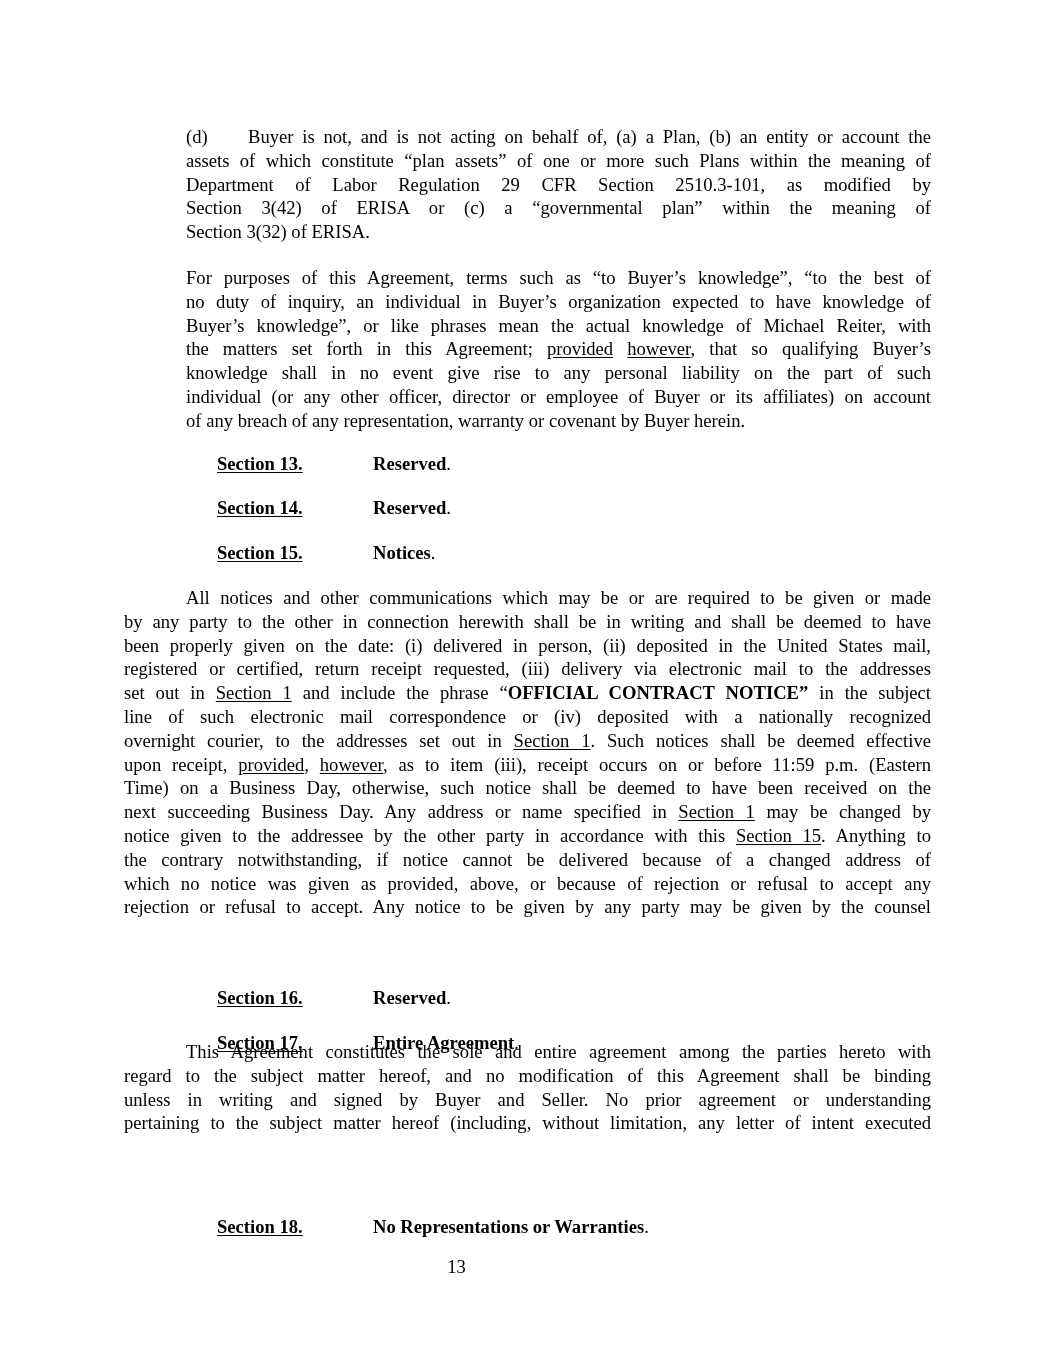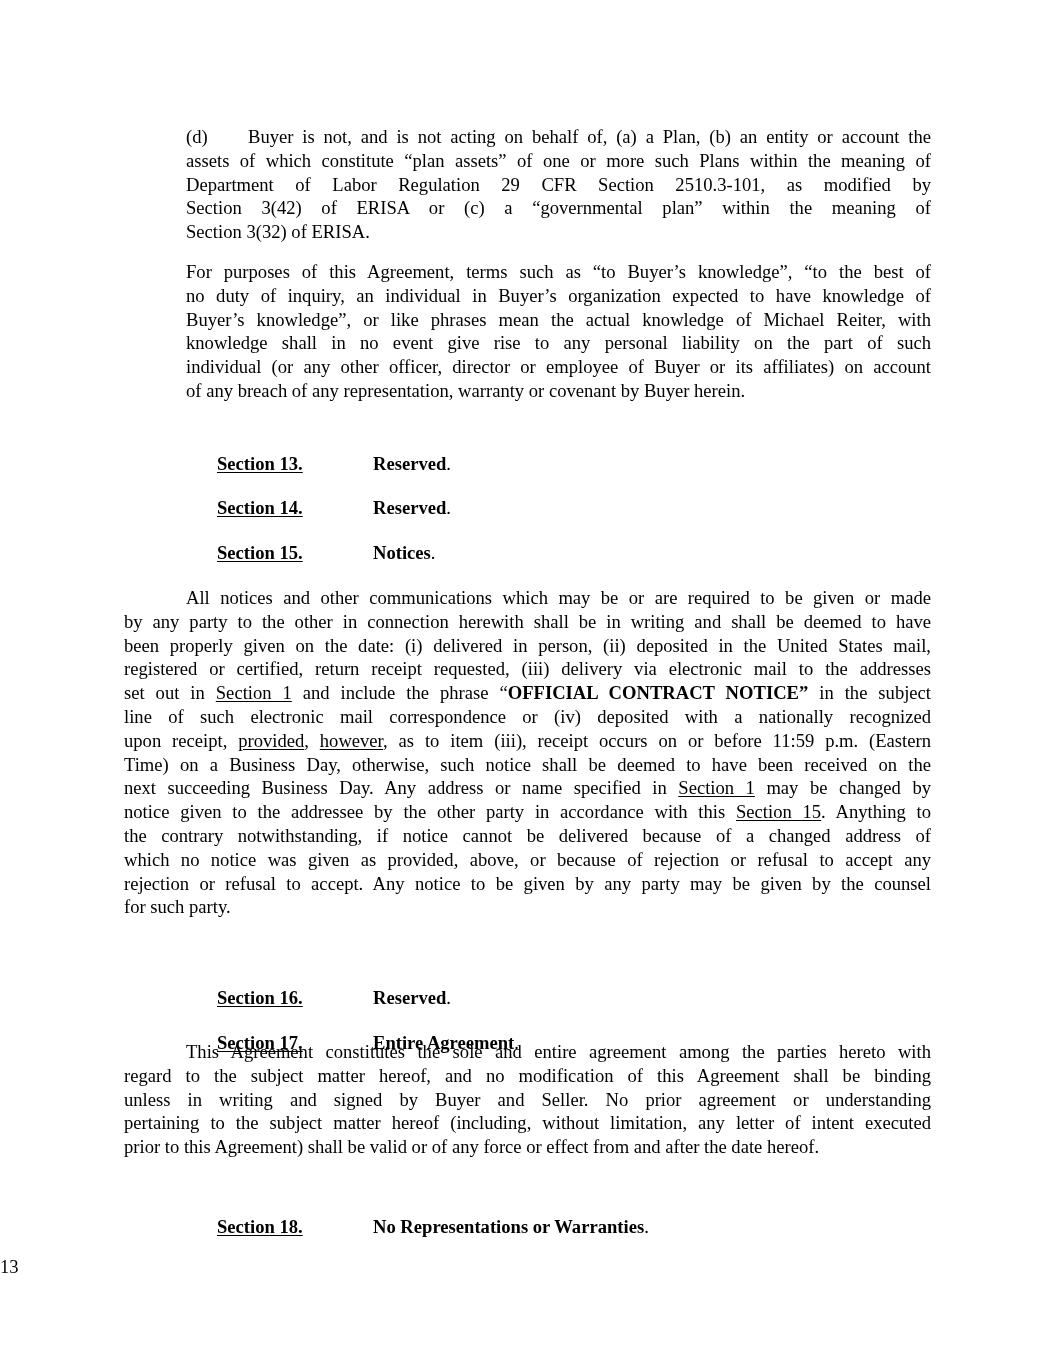--- a/index.html
+++ b/index.html
@@ -7,40 +7,41 @@
          font-family: "Liberation Serif", serif; font-size: 18.6px; color: #000; }
   .blk { position: absolute; text-align: justify; line-height: 23.8px; }
   .line { display: block; text-align: justify; text-align-last: justify; white-space: nowrap; }
   .line.last { text-align-last: left; }
   .u { text-decoration: underline; text-underline-offset: 2px; }
   .b { font-weight: bold; }
   .sec { position: absolute; left: 217px; font-weight: bold; height: 24px; line-height: 24px; }
   .sec .num { position: absolute; left: 0; text-decoration: underline; text-underline-offset: 2px; white-space: nowrap; text-align: center; }
   .sec .title { position: absolute; left: 156px; text-underline-offset: 2px; white-space: nowrap; }
   .sec .dot { font-weight: normal; text-decoration: none; }
-  .pagenum { position: absolute; left: 0; width: 913px; top: 1256px; }
+  .pagenum { position: absolute; left: 0; width: 913px; top: 1256px; text-align: center; }
 </style>
 </head>
 <body>
 
 <div class="blk" style="left:186px; top:125px; width:745px;">
   <span class="line" style="text-align-last:left; display:flex;">
     <span style="width:62px; display:inline-block;">(d)</span>
     <span style="flex:1; text-align:justify; text-align-last:justify;">Buyer is not, and is not acting on behalf of, (a) a Plan, (b) an entity or account the</span>
   </span>
   <span class="line">assets of which constitute “plan assets” of one or more such Plans within the meaning of</span>
   <span class="line">Department of Labor Regulation 29 CFR Section 2510.3-101, as modified by</span>
   <span class="line">Section 3(42) of ERISA or (c) a “governmental plan” within the meaning of</span>
   <span class="line last">Section 3(32) of ERISA.</span>
 </div>
 
-<div class="blk" style="left:186px; top:260px; width:745px;">
+<div class="blk" style="left:186px; top:266px; width:745px;">
   <span class="line">For purposes of this Agreement, terms such as “to Buyer’s knowledge”, “to the best of</span>
   <span class="line">no duty of inquiry, an individual in Buyer’s organization expected to have knowledge of</span>
   <span class="line">Buyer’s knowledge”, or like phrases mean the actual knowledge of Michael Reiter, with</span>
+  <span class="line"><span>the matters set forth in this Agreement; </span><span class="u">provided</span><span> </span><span class="u">however</span><span>, that so qualifying Buyer’s</span></span>
   <span class="line">knowledge shall in no event give rise to any personal liability on the part of such</span>
   <span class="line">individual (or any other officer, director or employee of Buyer or its affiliates) on account</span>
   <span class="line last">of any breach of any representation, warranty or covenant by Buyer herein.</span>
 </div>
 
 <div class="sec" style="top:452px;">
   <span class="num">Section 13.</span>
   <span class="title"><span>Reserved</span><span class="dot">.</span></span>
 </div>
 
@@ -54,46 +55,45 @@
   <span class="title"><span>Notices</span><span class="dot">.</span></span>
 </div>
 
 <div class="blk" style="left:124px; top:586px; width:807px;">
   <span class="line" style="padding-left:62px;">All notices and other communications which may be or are required to be given or made</span>
   <span class="line">by any party to the other in connection herewith shall be in writing and shall be deemed to have</span>
   <span class="line">been properly given on the date: (i) delivered in person, (ii) deposited in the United States mail,</span>
   <span class="line">registered or certified, return receipt requested, (iii) delivery via electronic mail to the addresses</span>
   <span class="line"><span>set out in </span><span class="u">Section 1</span><span> and include the phrase “</span><span class="b">OFFICIAL CONTRACT NOTICE”</span><span> in the subject</span></span>
   <span class="line">line of such electronic mail correspondence or (iv) deposited with a nationally recognized</span>
+  <span class="line"><span>overnight courier, to the addresses set out in </span><span class="u">Section 1</span><span>. Such notices shall be deemed effective</span></span>
   <span class="line"><span>upon receipt, </span><span class="u">provided</span><span>, </span><span class="u">however</span><span>, as to item (iii), receipt occurs on or before 11:59 p.m. (Eastern</span></span>
   <span class="line">Time) on a Business Day, otherwise, such notice shall be deemed to have been received on the</span>
   <span class="line"><span>next succeeding Business Day.  Any address or name specified in </span><span class="u">Section 1</span><span> may be changed by</span></span>
   <span class="line"><span>notice given to the addressee by the other party in accordance with this </span><span class="u">Section 15</span><span>.  Anything to</span></span>
   <span class="line">the contrary notwithstanding, if notice cannot be delivered because of a changed address of</span>
   <span class="line">which no notice was given as provided, above, or because of rejection or refusal to accept any</span>
   <span class="line">rejection or refusal to accept.  Any notice to be given by any party may be given by the counsel</span>
-  <span class="line last">for such party.</span>
 </div>
 
 <div class="sec" style="top:986px;">
   <span class="num">Section 16.</span>
   <span class="title"><span>Reserved</span><span class="dot">.</span></span>
 </div>
 
 <div class="sec" style="top:1031px;">
   <span class="num">Section 17.</span>
   <span class="title"><span>Entire Agreement</span><span class="dot">.</span></span>
 </div>
 
 <div class="blk" style="left:124px; top:1040px; width:807px;">
   <span class="line" style="padding-left:62px;">This Agreement constitutes the sole and entire agreement among the parties hereto with</span>
   <span class="line">regard to the subject matter hereof, and no modification of this Agreement shall be binding</span>
   <span class="line">unless in writing and signed by Buyer and Seller.  No prior agreement or understanding</span>
   <span class="line">pertaining to the subject matter hereof (including, without limitation, any letter of intent executed</span>
-  <span class="line last">prior to this Agreement) shall be valid or of any force or effect from and after the date hereof.</span>
 </div>
 
 <div class="sec" style="top:1215px;">
   <span class="num">Section 18.</span>
   <span class="title"><span>No Representations or Warranties</span><span class="dot">.</span></span>
 </div>
 
 <div class="pagenum">13</div>
 
 </body></html>

